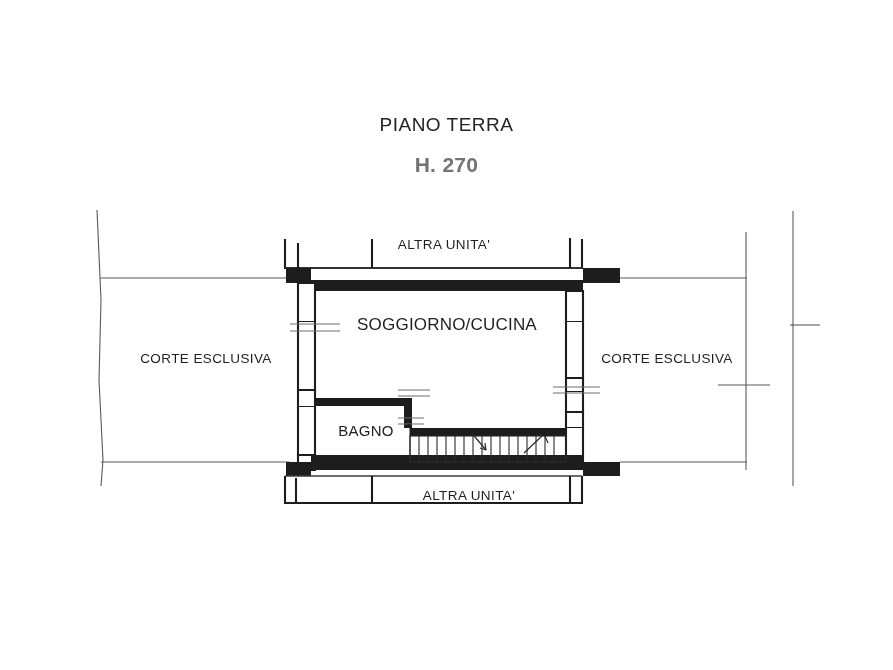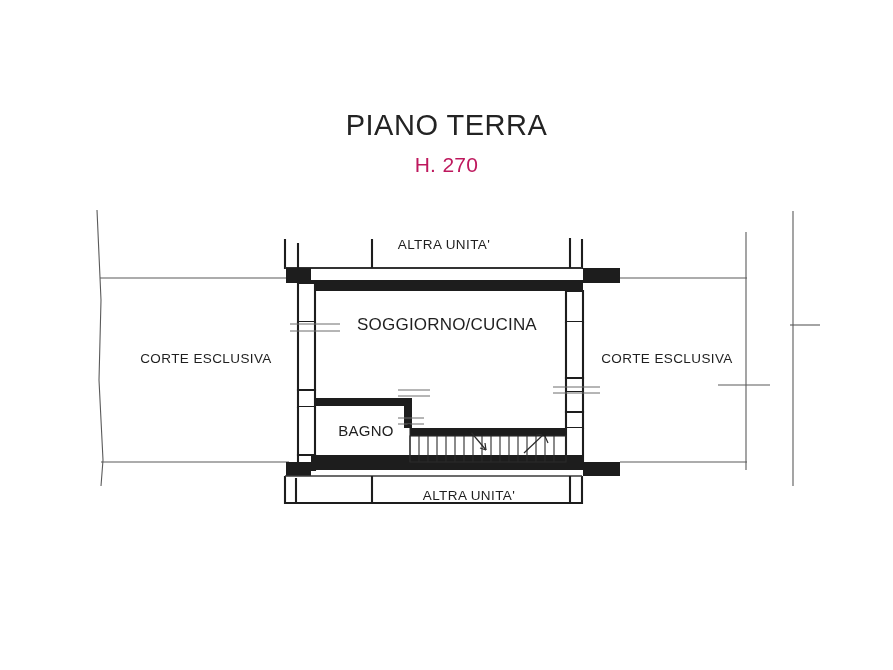--- a/index.html
+++ b/index.html
@@ -23,31 +23,31 @@
   }
   .title-block {
     position: absolute;
     left: 0;
     top: 108px;
     width: 893px;
     text-align: center;
     pointer-events: none;
   }
   .plan-title {
-    font-size: 29px;
+    font-size: 19px;
     letter-spacing: 0.5px;
     color: #232323;
     font-weight: 400;
     line-height: 34px;
   }
   .plan-subtitle {
     font-size: 21px;
     letter-spacing: 0.3px;
-    color: #be185d;
-    font-weight: 400;
+    color: #737373;
+    font-weight: 700;
     line-height: 26px;
     margin-top: 10px;
     text-align: center;
   }
   svg.drawing {
     position: absolute;
     left: 0;
     top: 0;
     width: 893px;
     height: 670px;

